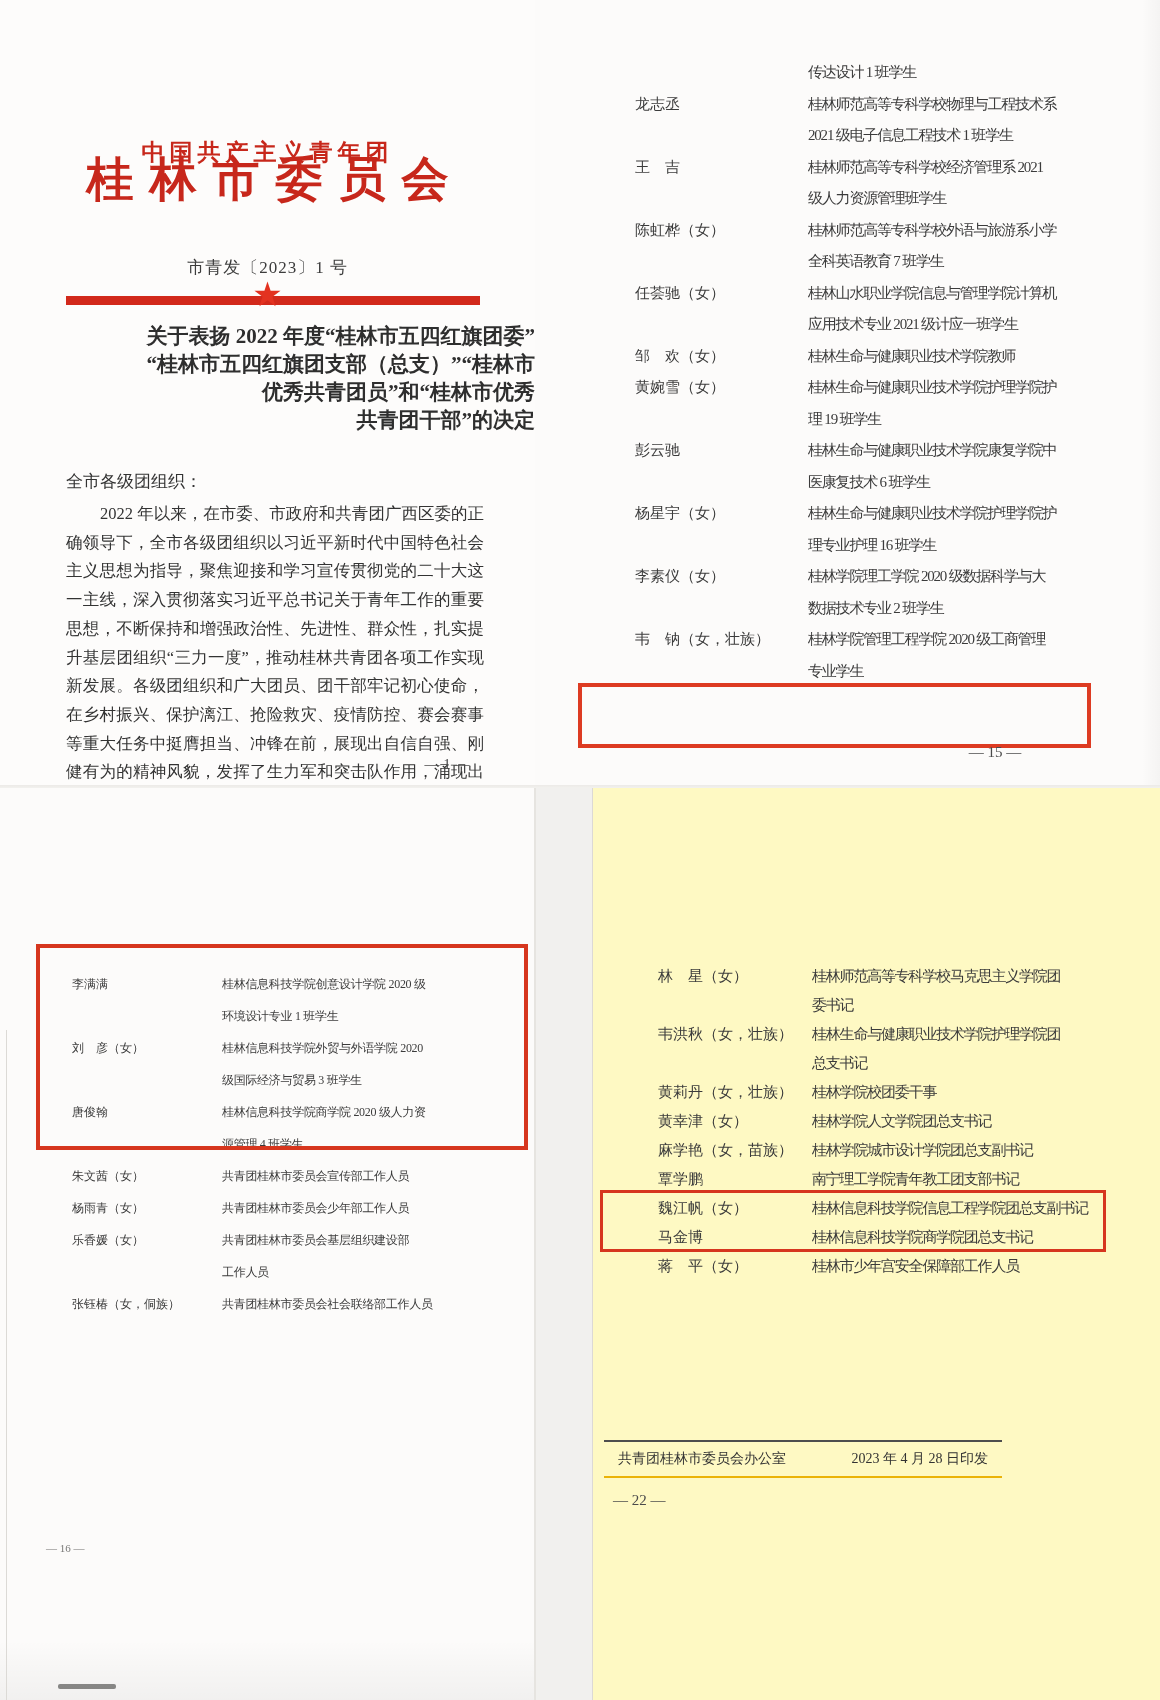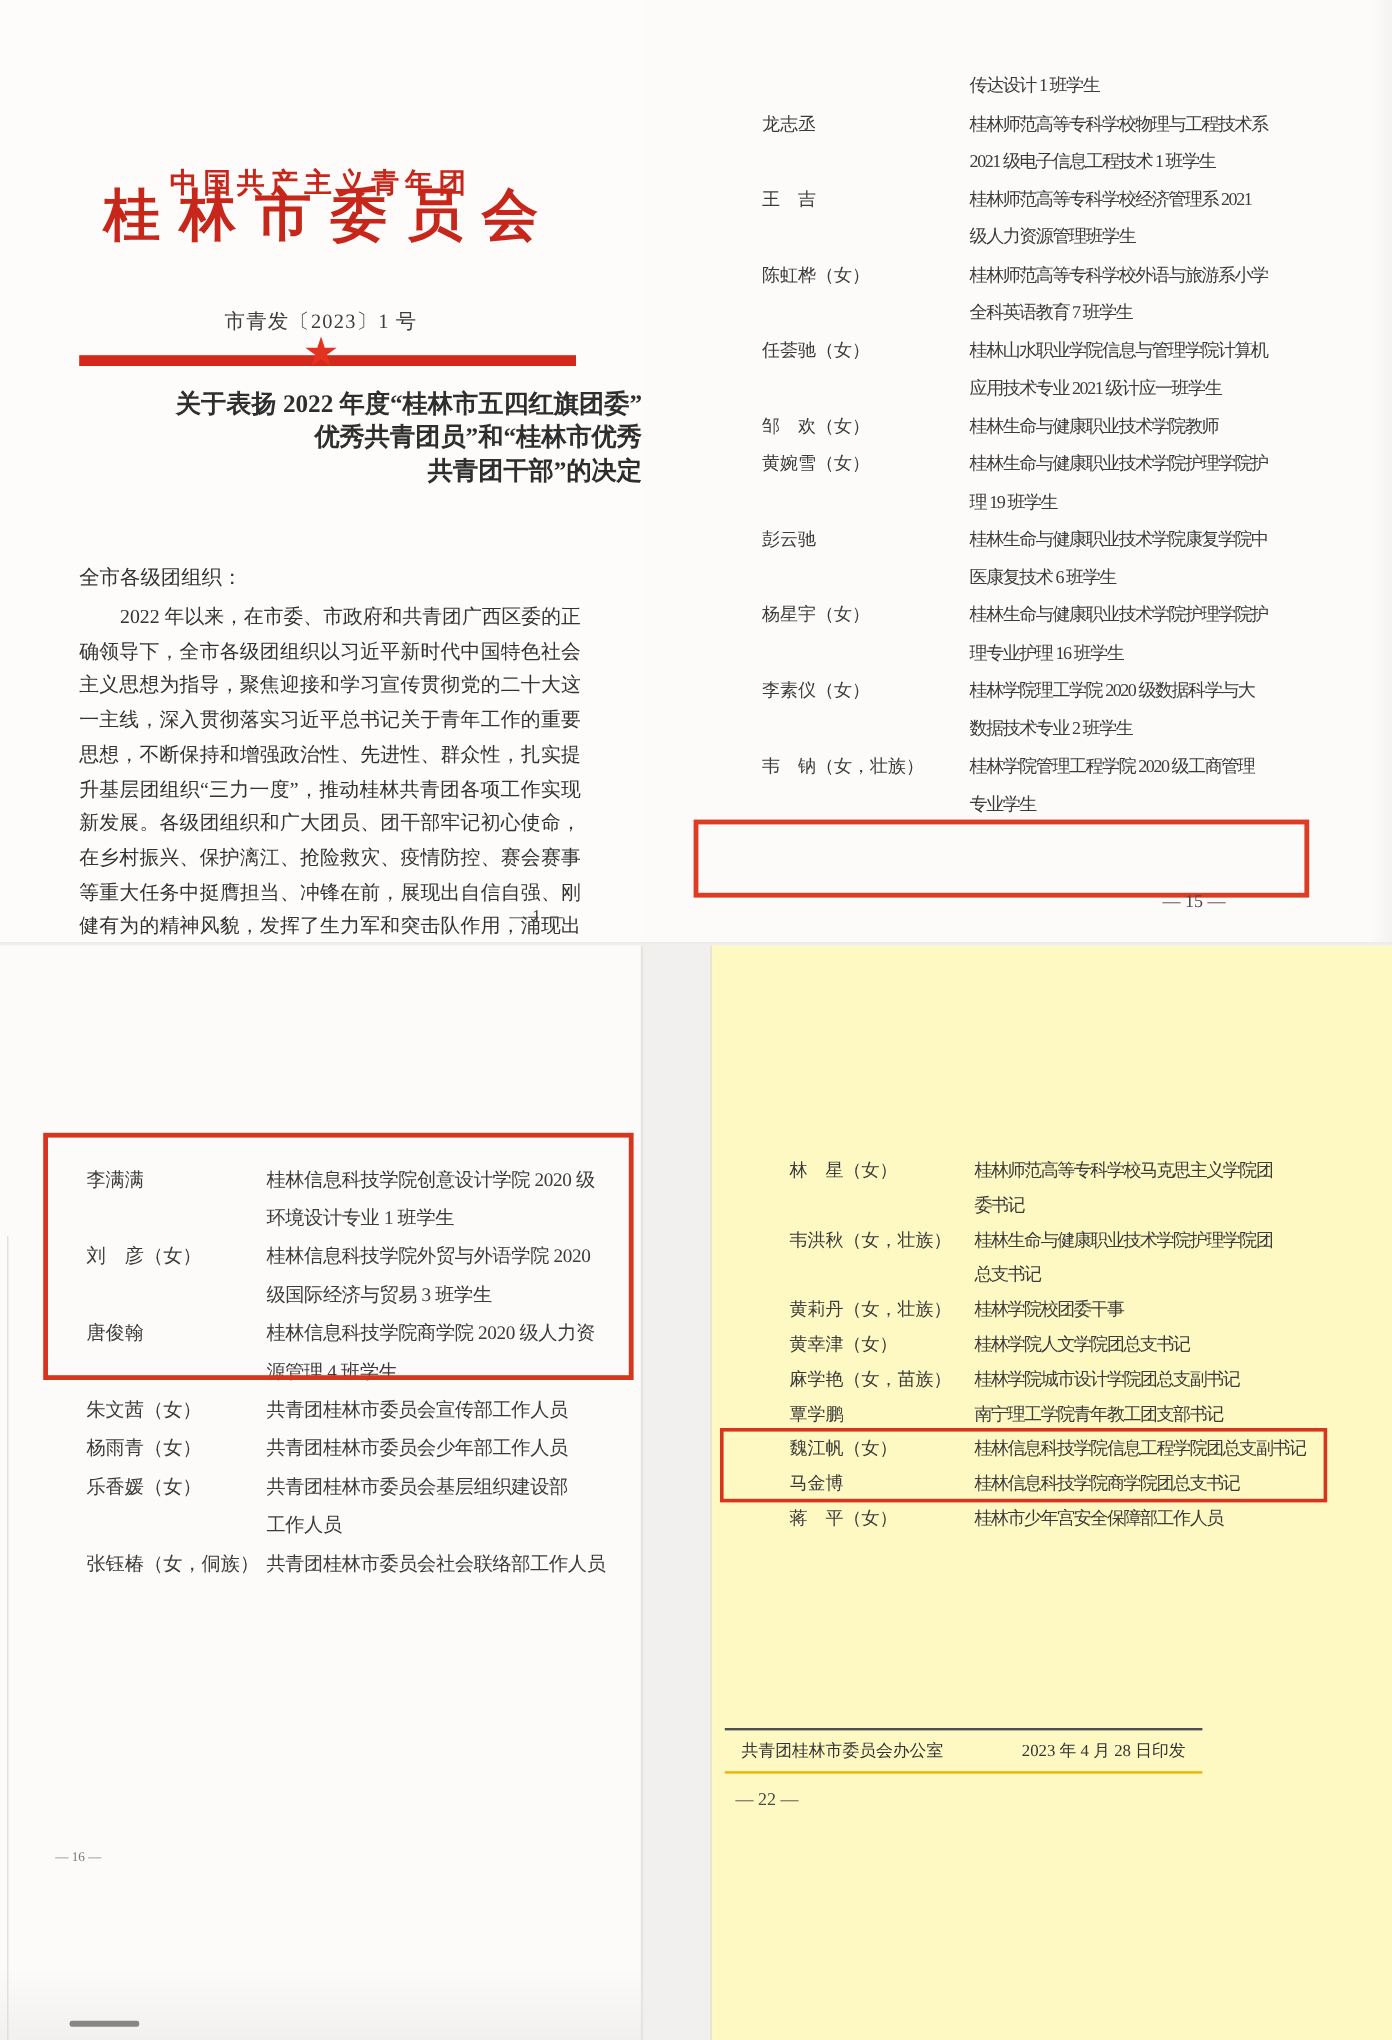--- a/index.html
+++ b/index.html
@@ -41,21 +41,21 @@
   .page-tr::after{content:"";position:absolute;right:0;top:0;width:18px;height:100%;background:linear-gradient(to right,rgba(0,0,0,0),rgba(0,0,0,0.03));}
   .p15-list{top:57px;left:100px;right:8px;font-size:15px;color:#3b3b3b;}
   .p15-list .nm{flex:0 0 173px;line-height:31.5px;}
   .p15-list .dl{line-height:31.5px;letter-spacing:-1.2px;}
   .box-15{left:43px;top:683px;width:505px;height:57px;border:4px solid;}
   .pn-15{top:744px;left:405px;width:110px;text-align:center;font-size:15px;color:#4a4a4a;}
 
   
   .page-bl{left:0;top:786px;width:535px;height:914px;background:#fcfbfa;}
   .page-bl::after{content:"";position:absolute;left:0;bottom:0;width:100%;height:60px;background:linear-gradient(to bottom,rgba(0,0,0,0),rgba(0,0,0,0.045));}
-  .p16-list{top:182px;left:72px;right:4px;font-size:16px;color:#3b3b3b;}
+  .p16-list{top:182px;left:72px;right:4px;font-size:12px;color:#3b3b3b;}
   .p16-list .nm{flex:0 0 150px;line-height:32px;}
   .p16-list .dl{line-height:32px;letter-spacing:-0.3px;}
   .box-16{left:36px;top:158px;width:484px;height:198px;border:4px solid;}
   .pn-16{top:756px;left:46px;width:110px;font-size:11px;color:#6b6b69;opacity:.9;}
   .corner-dash{left:58px;top:898px;width:58px;height:5px;background:#8b8b89;border-radius:2px;}
 
   
   .page-br{left:535px;top:786px;width:625px;height:914px;background:#fef9c3;}
   .page-br::before{content:"";position:absolute;left:0;top:0;width:57px;height:100%;background:#f1f0ee;}
   .page-br::after{content:"";position:absolute;left:57px;top:0;width:1px;height:100%;background:#dcd9d5;}
@@ -75,20 +75,21 @@
 <div id="collage">
 
   <div class="page page-tl">
     <div class="abs org-line" style="color:#c7271b">中国共产主义青年团</div>
     <div class="abs committee-line" style="color:#c7271b">桂林市委员会</div>
     <div class="abs doc-number">市青发〔2023〕1 号</div>
     <div class="abs red-bar" style="background:#d2291b"></div>
     <div class="abs red-star" style="color:#e33220">★</div>
     <div class="abs doc-title">
       <div>关于表扬 2022 年度“桂林市五四红旗团委”</div>
+      <div>“桂林市五四红旗团支部（总支）”“桂林市</div>
       <div>优秀共青团员”和“桂林市优秀</div>
       <div>共青团干部”的决定</div>
     </div>
     <div class="abs salutation">全市各级团组织：</div>
     <div class="abs body-par">2022 年以来，在市委、市政府和共青团广西区委的正确领导下，全市各级团组织以习近平新时代中国特色社会主义思想为指导，聚焦迎接和学习宣传贯彻党的二十大这一主线，深入贯彻落实习近平总书记关于青年工作的重要思想，不断保持和增强政治性、先进性、群众性，扎实提升基层团组织“三力一度”，推动桂林共青团各项工作实现新发展。各级团组织和广大团员、团干部牢记初心使命，在乡村振兴、保护漓江、抢险救灾、疫情防控、赛会赛事等重大任务中挺膺担当、冲锋在前，展现出自信自强、刚健有为的精神风貌，发挥了生力军和突击队作用，涌现出一大</div>
     <div class="abs pn-1">— 1 —</div>
   </div>
 
   <div class="page page-tr">
     <div class="abs p15-list">

